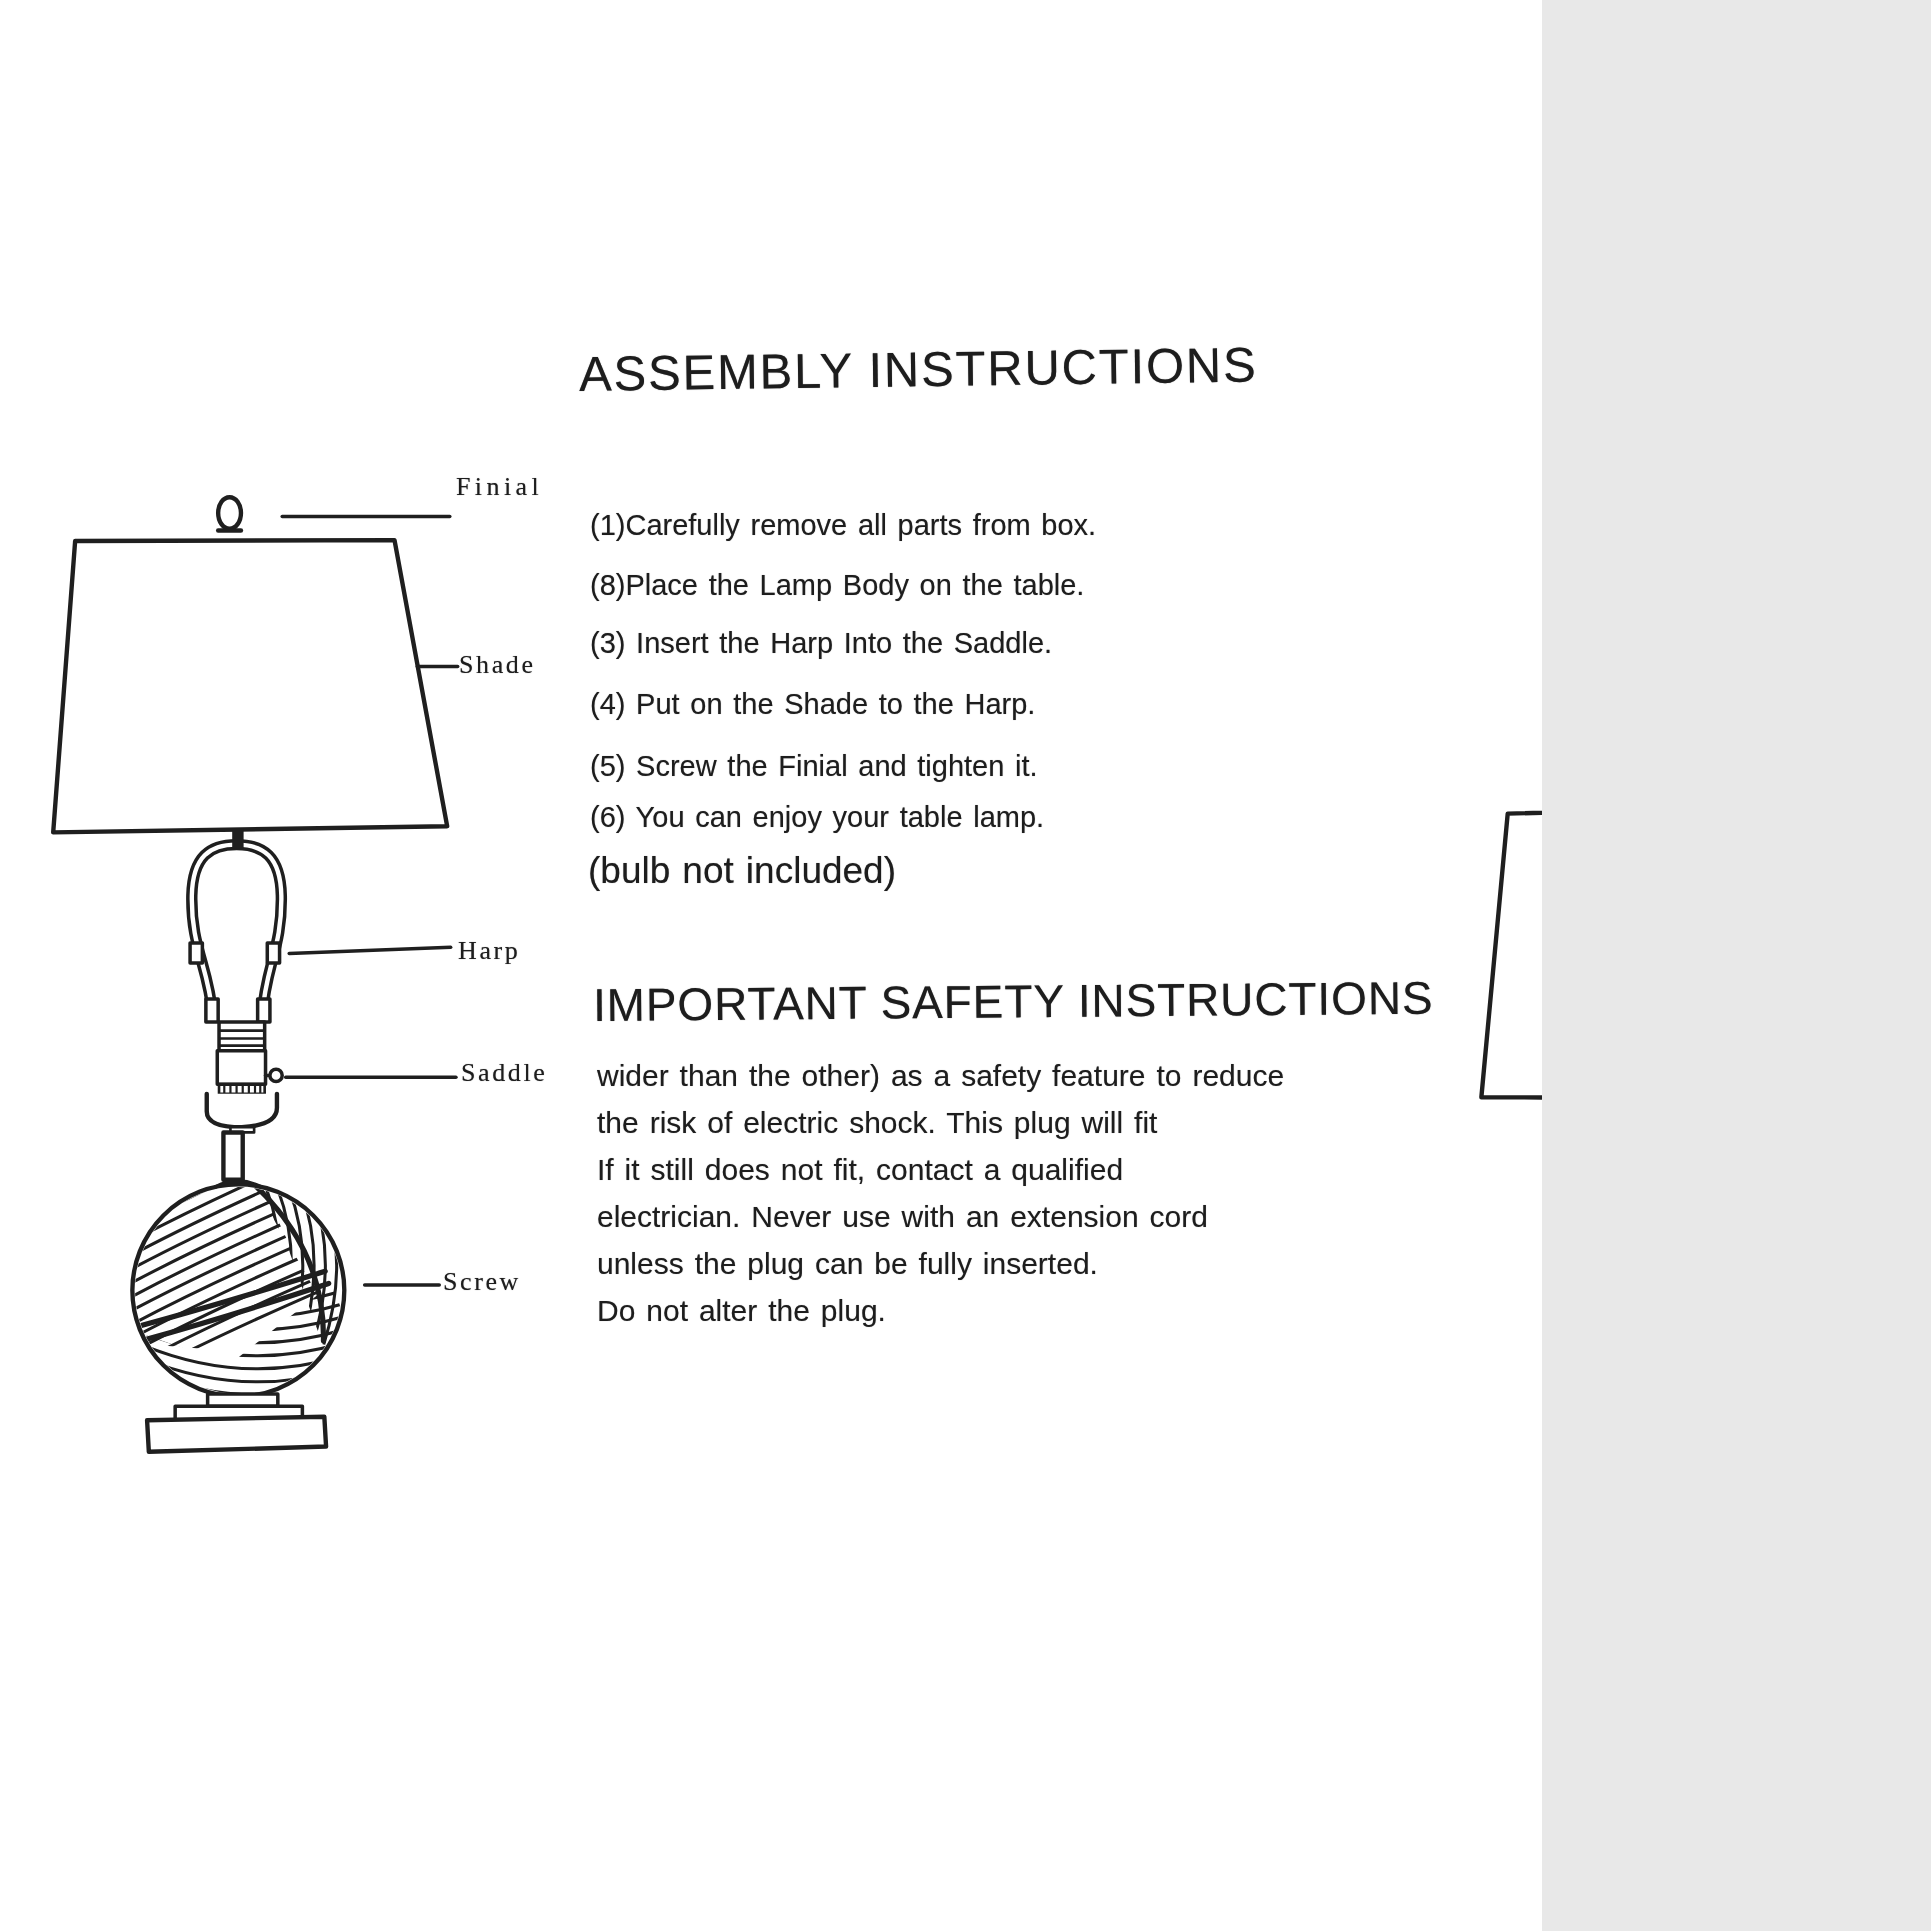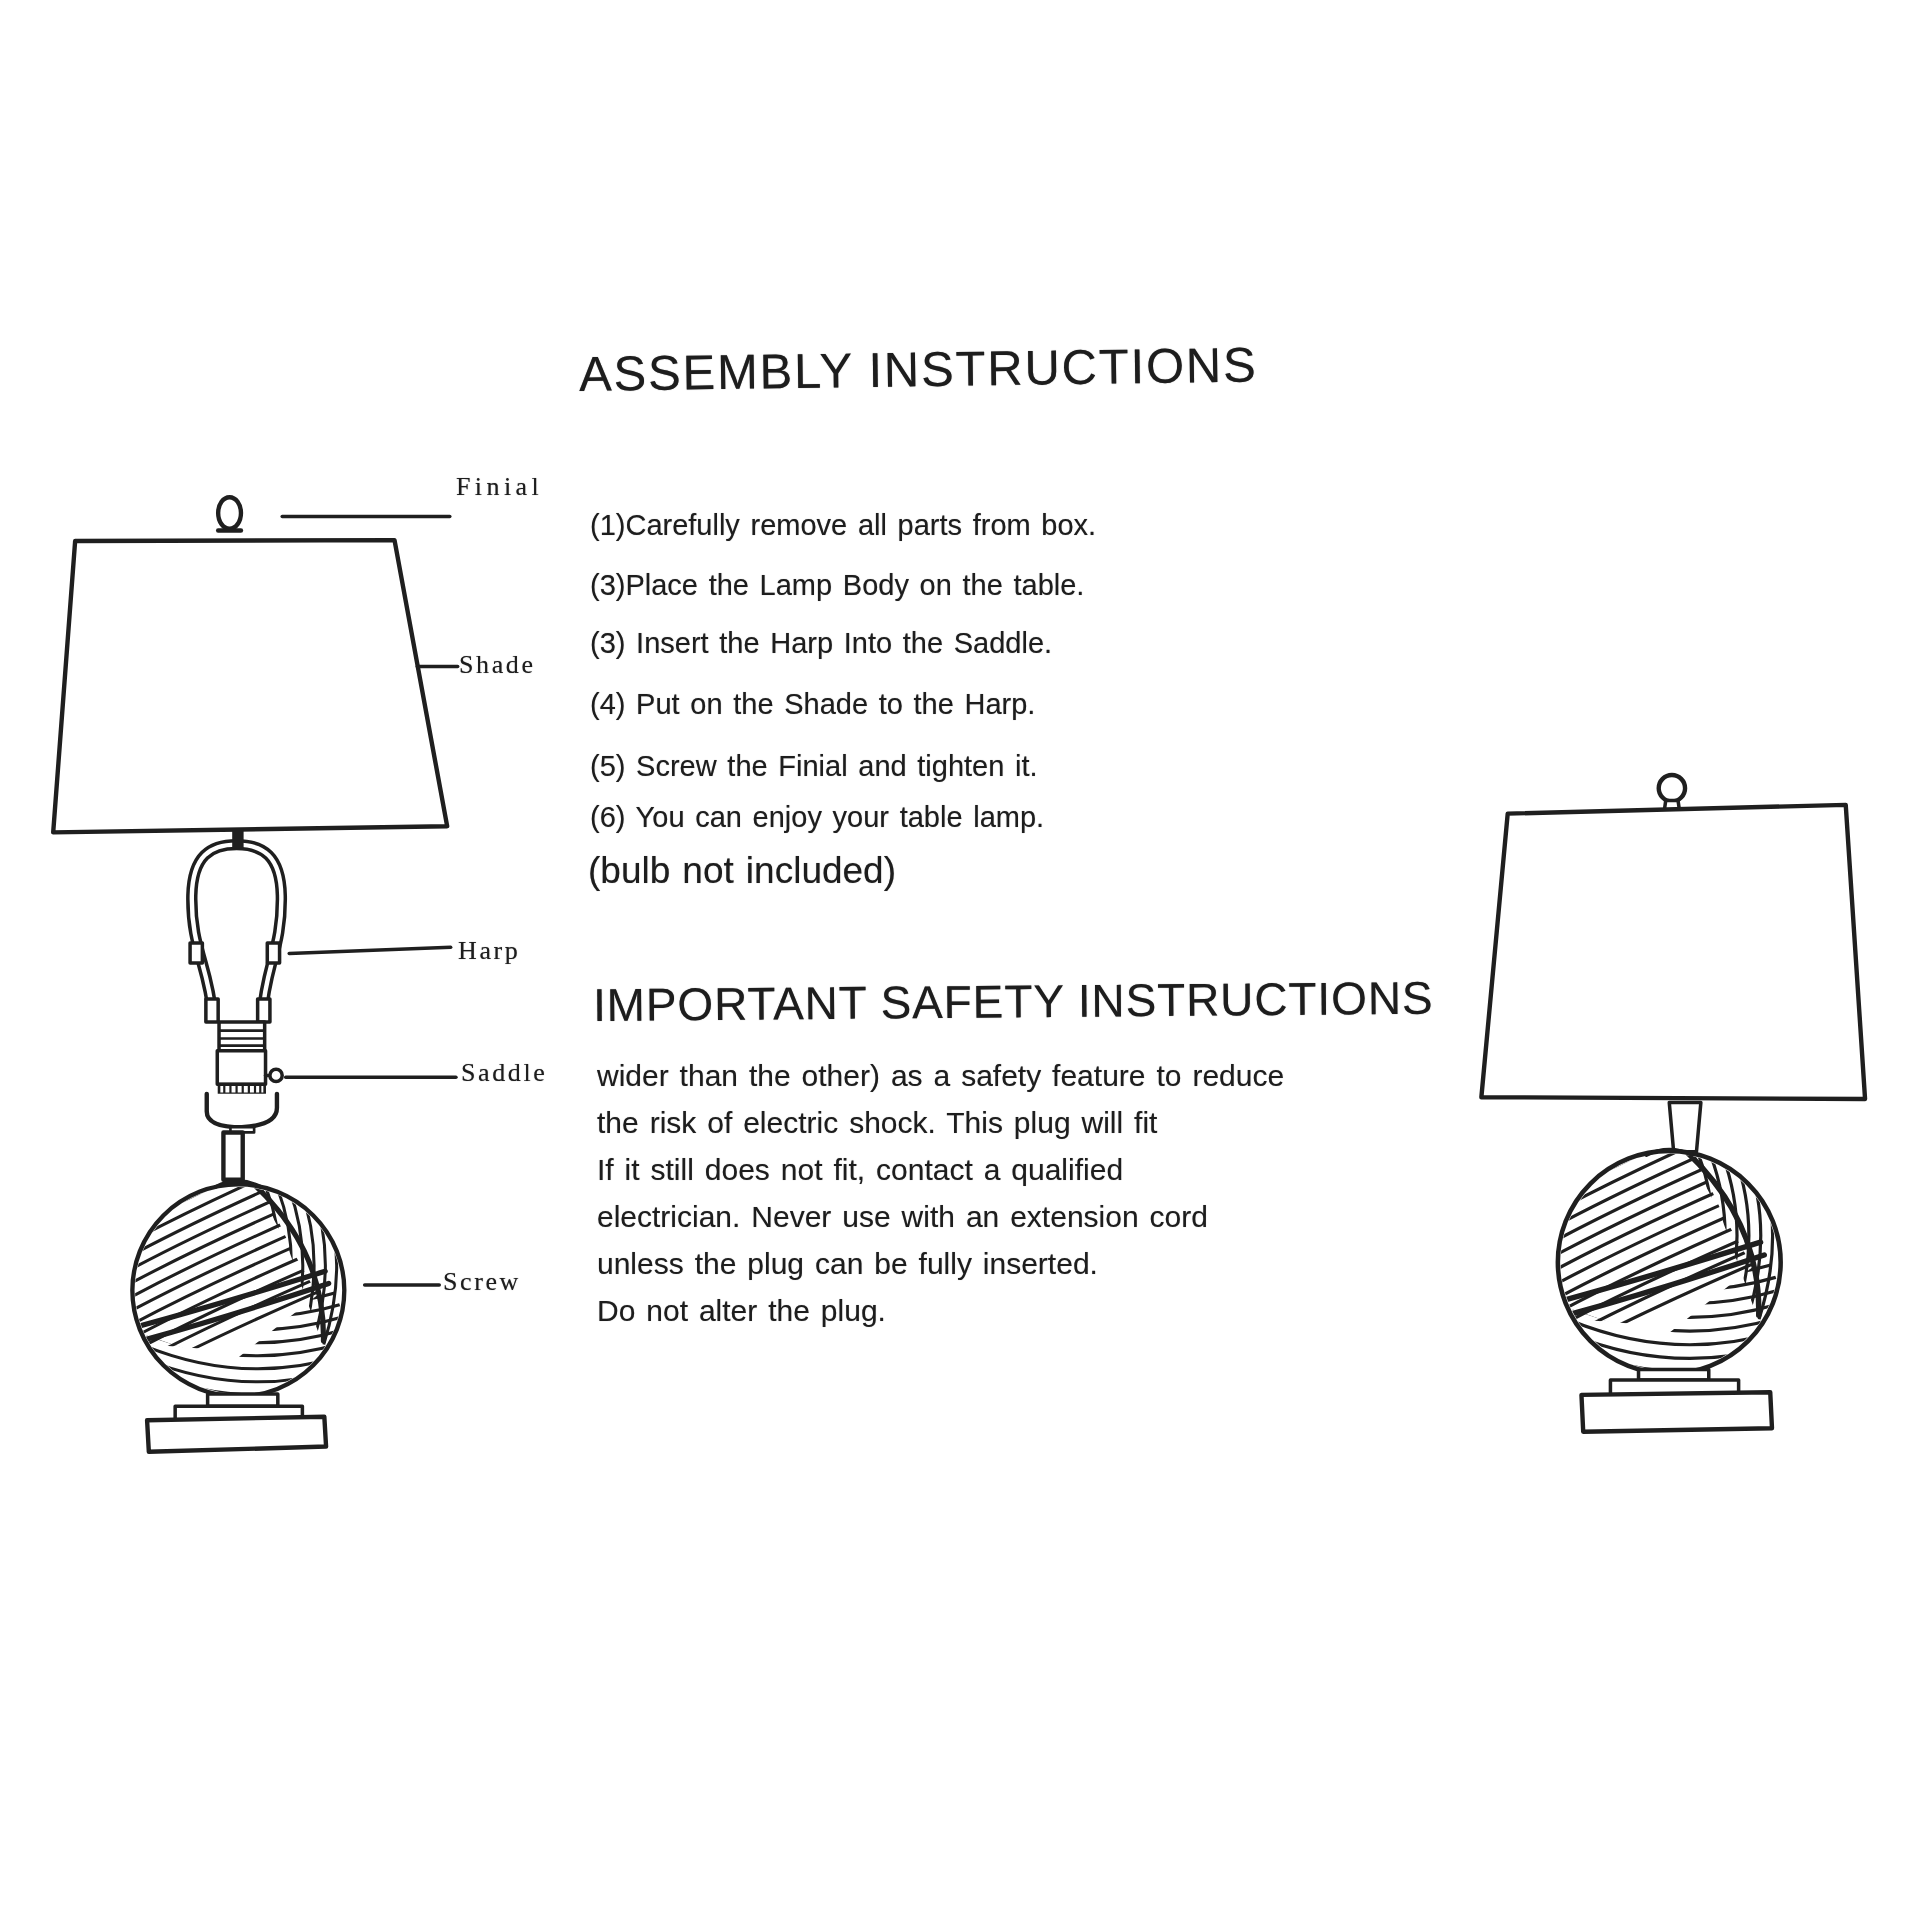--- a/index.html
+++ b/index.html
@@ -1,17 +1,17 @@
 <!DOCTYPE html>
 <html style="font-size:14px"><head>
 <meta charset="utf-8">
 <style>
   html,body{margin:0;padding:0;background:#e8e8e8;}
   #canvas{
-    position:relative;width:1931px;height:1931px;background:#ffffff;
+    position:relative;width:1542px;height:1931px;background:#ffffff;
     font-family:"Liberation Sans", sans-serif;color:#1d1d1d;overflow:hidden;
   }
   .abs{position:absolute;}
   #title{
     left:579px;top:346px;font-size:49px;letter-spacing:1.8px;
     transform:rotate(-0.8deg);transform-origin:left center;
     text-shadow:0 0 0.9px rgba(0,0,0,.55);white-space:nowrap;
   }
   .step{
     left:590px;font-size:29px;word-spacing:2.6px;white-space:nowrap;
@@ -109,21 +109,21 @@
             <path d="M -117 42 Q -15 14 100 -22"></path>
           </g>
         </g>
       </g>
     </defs>
   </svg>
 
   <div class="abs" id="title">ASSEMBLY INSTRUCTIONS</div>
 
   <div class="abs step" id="step-0">(1)Carefully remove all parts from box.</div>
-  <div class="abs step" id="step-1">(3)Place the Lamp Body on the table.</div>
+  <div class="abs step" id="step-1">(8)Place the Lamp Body on the table.</div>
   <div class="abs step" id="step-2">(3) Insert the Harp Into the Saddle.</div>
   <div class="abs step" id="step-3">(4) Put on the Shade to the Harp.</div>
   <div class="abs step" id="step-4">(5) Screw the Finial and tighten it.</div>
   <div class="abs step" id="step-5">(6) You can enjoy your table lamp.</div>
 
   <div class="abs" id="bulb-note">(bulb not included)</div>
 
   <div class="abs" id="safety-heading">IMPORTANT SAFETY INSTRUCTIONS</div>
 
   <div class="abs" id="safety-lines">

